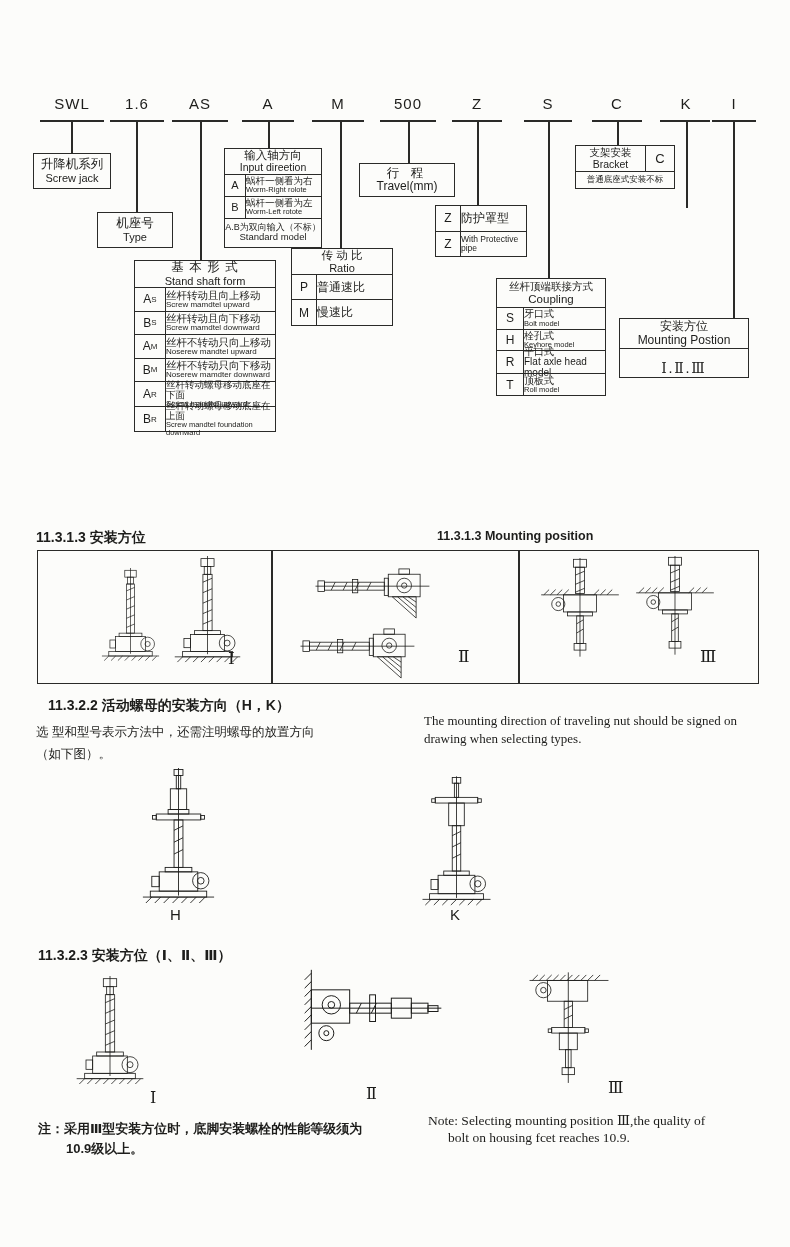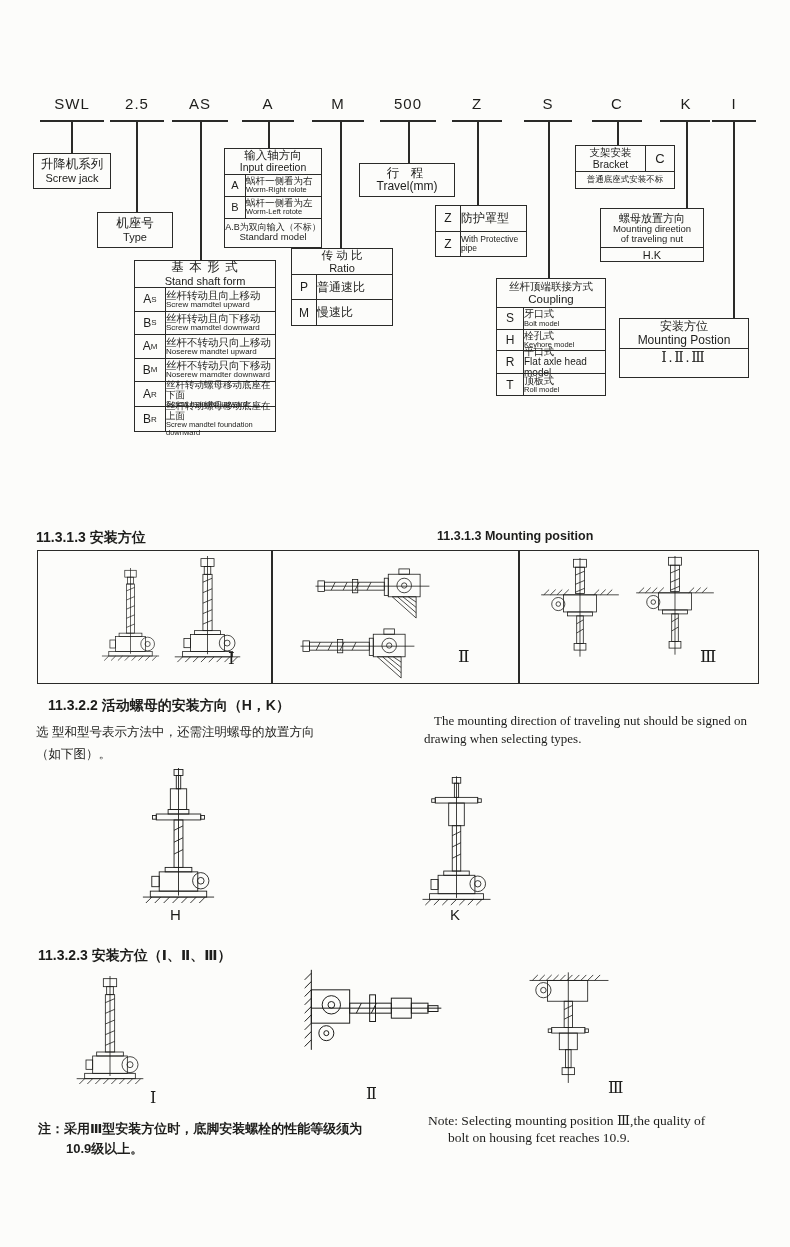--- a/index.html
+++ b/index.html
@@ -225,21 +225,21 @@
           <rect x="88" y="82" width="5" height="5"></rect>
         <rect x="51" y="88" width="26" height="24"></rect>
         <rect x="60" y="112" width="8" height="26"></rect>
         <rect x="55" y="138" width="18" height="10"></rect>
       </symbol>
     </defs>
   </svg>
 
   <div>
     <span class="code-label" style="left:72px;top:95px">SWL</span>
-    <span class="code-label" style="left:137px;top:95px">2.5</span>
+    <span class="code-label" style="left:137px;top:95px">1.6</span>
     <span class="code-label" style="left:200px;top:95px">AS</span>
     <span class="code-label" style="left:268px;top:95px">A</span>
     <span class="code-label" style="left:338px;top:95px">M</span>
     <span class="code-label" style="left:408px;top:95px">500</span>
     <span class="code-label" style="left:477px;top:95px">Z</span>
     <span class="code-label" style="left:548px;top:95px">S</span>
     <span class="code-label" style="left:617px;top:95px">C</span>
     <span class="code-label" style="left:686px;top:95px">K</span>
     <span class="code-label" style="left:734px;top:95px">I</span>
 
@@ -478,37 +478,27 @@
       </div>
       <div style="width:28px;display:flex;align-items:center;justify-content:center;font-size:13px">
         <span>C</span>
       </div>
     </div>
     <div style="border-top:1px solid #2a2a28;flex:1;display:flex;align-items:center;justify-content:center">
       <span style="font-size:8.5px">普通底座式安装不标</span>
     </div>
   </div>
 
-  <div class="box" style="left:600px;top:208px;width:104px;height:54px">
-    <div class="hdr" style="height:38px;border-bottom:1px solid #2a2a28">
-      <span style="font-size:11px">螺母放置方向</span>
-      <span style="font-size:9.5px">Mounting direetion</span>
-      <span style="font-size:9.5px">of traveling nut</span>
-    </div>
-    <div style="flex:1;display:flex;align-items:center;justify-content:center;font-size:11px">
-      <span>H.K</span>
-    </div>
-  </div>
 
   <div class="box" style="left:619px;top:318px;width:130px;height:60px">
     <div class="hdr" style="height:29px;border-bottom:1px solid #2a2a28">
       <span style="font-size:12px">安装方位</span>
       <span style="font-size:12px">Mounting Postion</span>
     </div>
-    <div class="serif" style="flex:1;display:flex;align-items:flex-start;justify-content:center;font-size:14px;letter-spacing:2px">
+    <div class="serif" style="flex:1;display:flex;align-items:flex-end;justify-content:center;font-size:14px;letter-spacing:2px">
       <span>Ⅰ.Ⅱ.Ⅲ</span>
     </div>
   </div>
 
   <span class="seczh" style="left:36px;top:529px;font-weight:600">11.3.1.3 安装方位</span>
   <span class="secen" style="left:437px;top:529px">11.3.1.3 Mounting position</span>
 
   <div class="panelbox" style="left:37px;top:550px;width:720px;height:132px">
     <div class="pdiv" style="left:233px"></div>
     <div class="pdiv" style="left:480px"></div>
@@ -531,21 +521,21 @@
   <svg class="draw" style="left:632px;top:556px" width="86" height="100" viewBox="0 0 130 152">
       <use href="#sym-jack-hang"></use>
     </svg>
   <span class="roman" style="left:228px;top:648px">Ⅰ</span>
   <span class="roman" style="left:458px;top:646px">Ⅱ</span>
   <span class="roman" style="left:700px;top:646px">Ⅲ</span>
 
   <span class="seczh" style="left:48px;top:697px">11.3.2.2  活动螺母的安装方向（H，K）</span>
   <span class="body-zh" style="left:36px;top:724px">选 型和型号表示方法中，还需注明螺母的放置方向</span>
   <span class="body-zh" style="left:36px;top:746px">（如下图）。</span>
-  <span class="body-en" style="left:434px;top:713px">The mounting direction of traveling nut should be signed on</span>
+  <span class="body-en" style="left:424px;top:713px">The mounting direction of traveling nut should be signed on</span>
   <span class="body-en" style="left:424px;top:731px">drawing when selecting types.</span>
 
   <svg class="draw" style="left:134px;top:768px" width="89" height="138" viewBox="0 0 120 186">
       <use href="#sym-jack-H"></use>
     </svg>
   <svg class="draw" style="left:414px;top:776px" width="85" height="132" viewBox="0 0 120 186">
       <use href="#sym-jack-K"></use>
     </svg>
   <span class="abs" style="left:170px;top:906px;font-size:15px">H</span>
   <span class="abs" style="left:450px;top:906px;font-size:15px">K</span>

